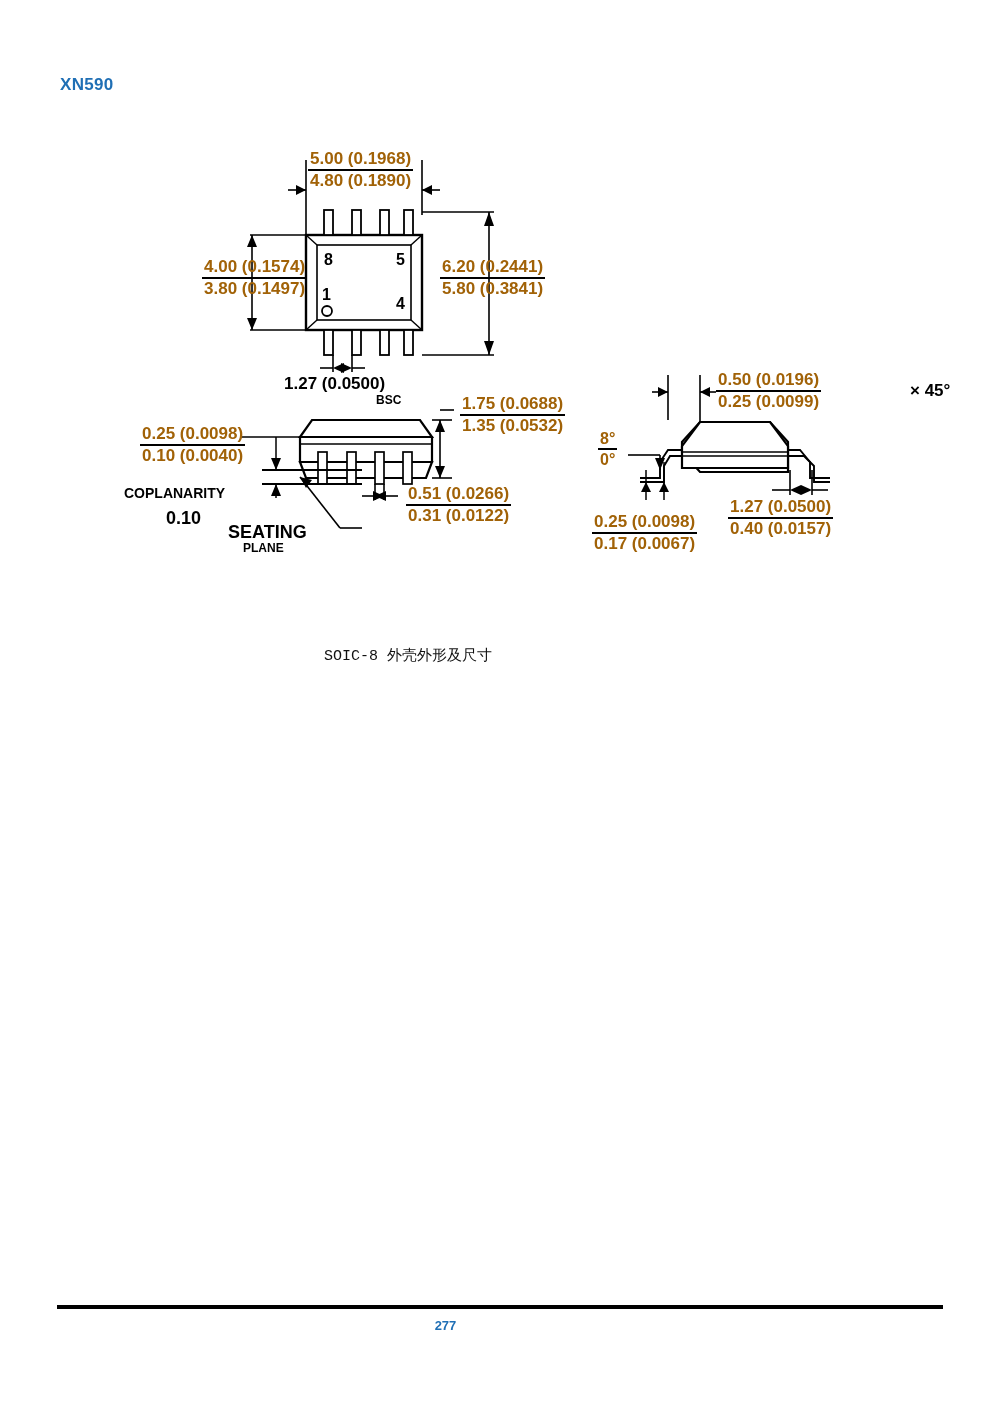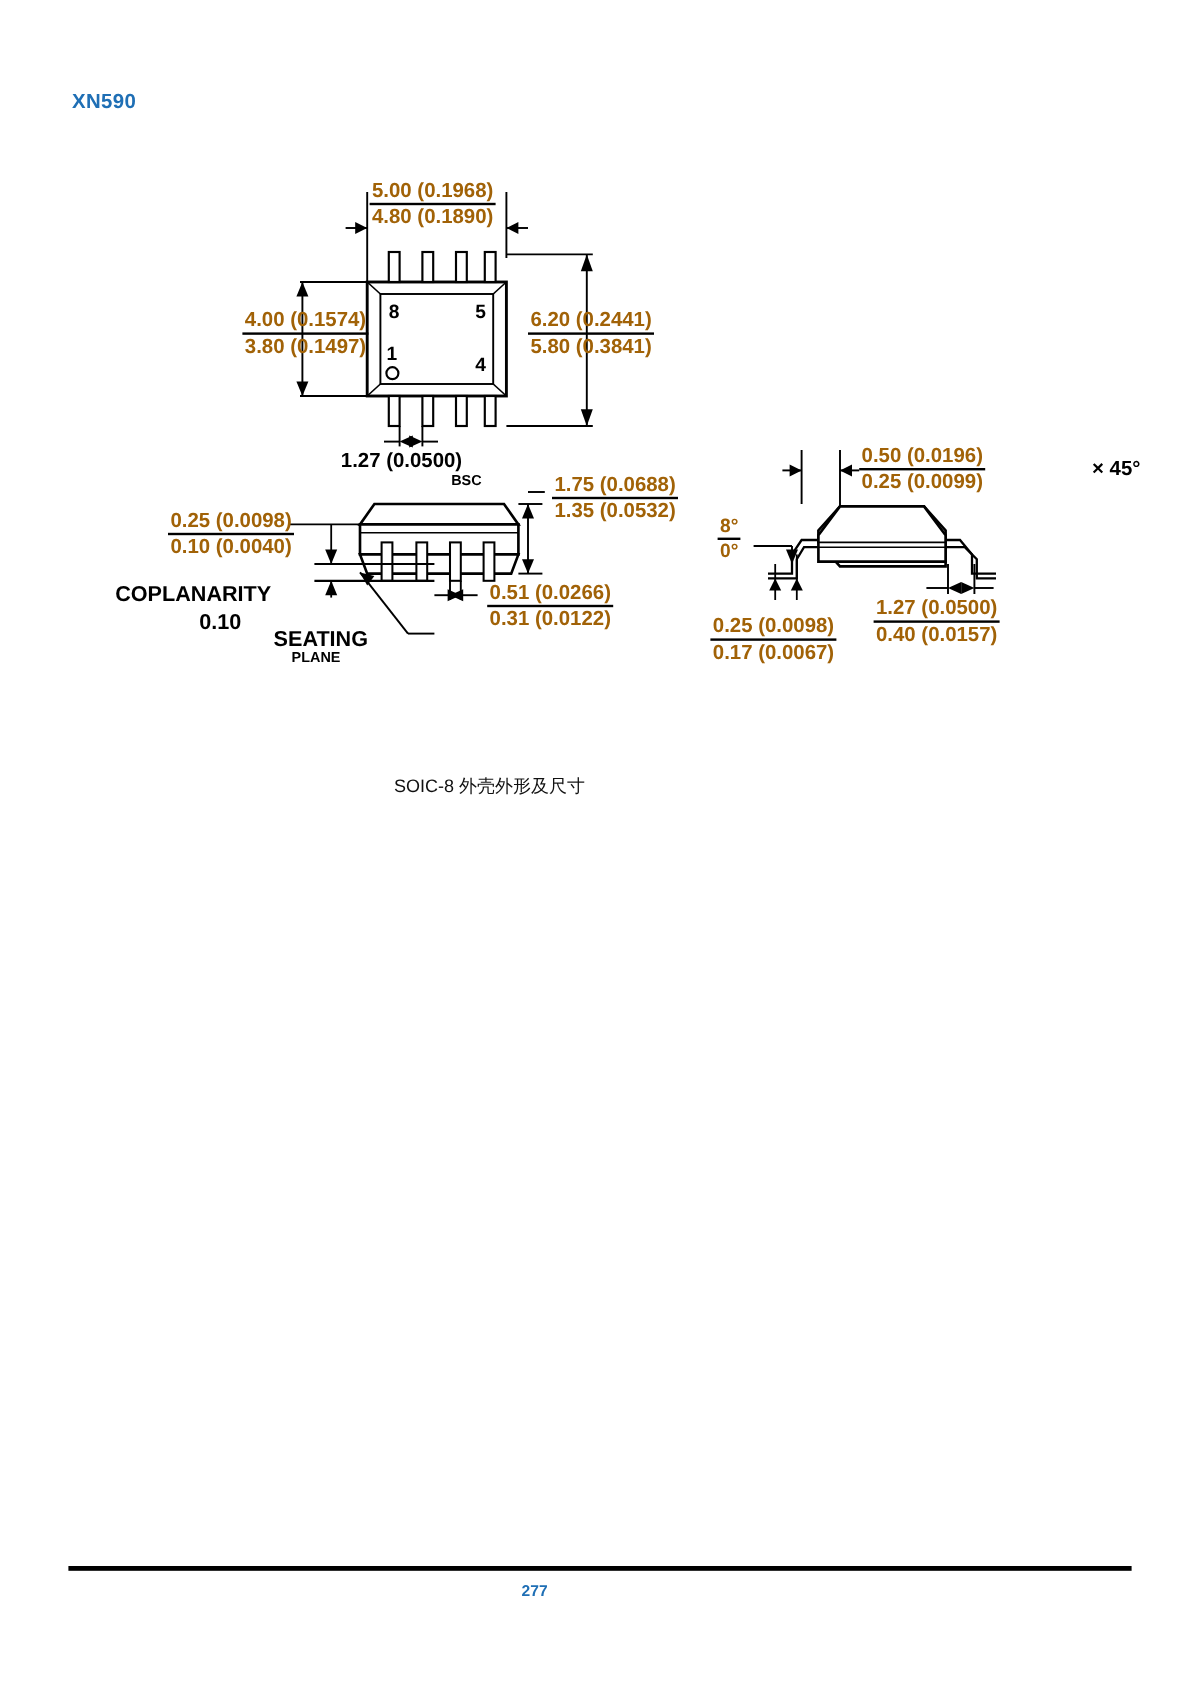--- a/index.html
+++ b/index.html
@@ -42,21 +42,21 @@
 
   
   .caption {
     position: absolute;
     left: 0;
     top: 646px;
     width: 816px;
     text-align: center;
     font-size: 15px;
     color: #111;
-    font-family: Liberation Sans, sans-serif;
+    font-family: Liberation Mono, monospace;
   }
   
   .footer-rule {
     position: absolute;
     left: 57px;
     top: 1305px;
     width: 886px;
     height: 4px;
     background: #000;
   }
@@ -298,21 +298,21 @@
     <div class="dim" style="left:460px; top:395px; font-size:17px;">
       <span class="top-val">1.75 (0.0688)</span>
       <span class="bot-val">1.35 (0.0532)</span>
     </div>
 
     <div class="dim" style="left:140px; top:425px; font-size:17px;">
       <span class="top-val">0.25 (0.0098)</span>
       <span class="bot-val">0.10 (0.0040)</span>
     </div>
 
-    <div class="txt" style="left:96px; top:485px; font-size:18px;">COPLANARITY</div>
+    <div class="txt" style="left:124px; top:485px; font-size:14px;">COPLANARITY</div>
     <div class="txt" style="left:166px; top:508px; font-size:18px;">0.10</div>
 
     <div class="txt" style="left:228px; top:522px; font-size:18px;">SEATING</div>
     <div class="txt" style="left:243px; top:541px; font-size:12px;">PLANE</div>
 
     <div class="dim" style="left:406px; top:485px; font-size:17px;">
       <span class="top-val">0.51 (0.0266)</span>
       <span class="bot-val">0.31 (0.0122)</span>
     </div>
 

